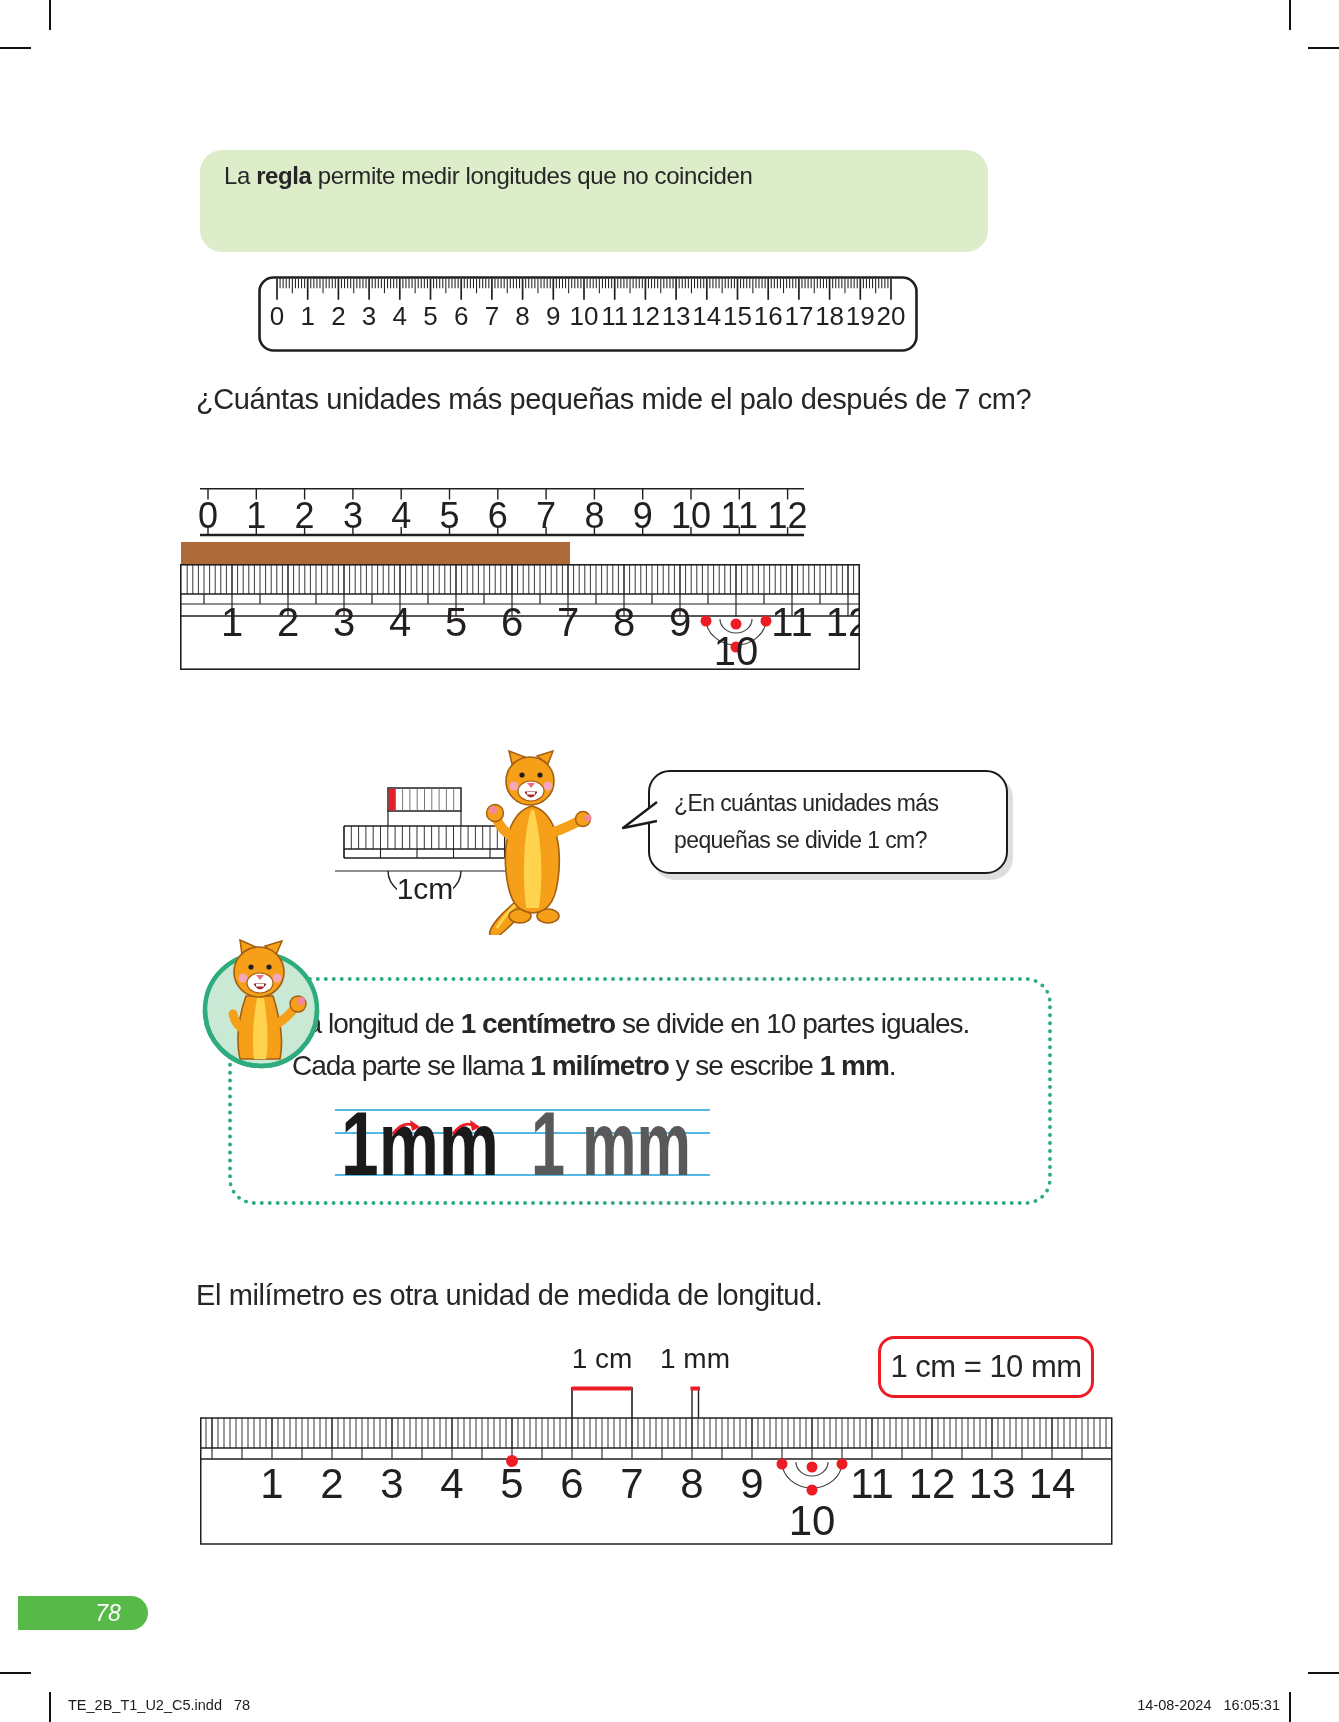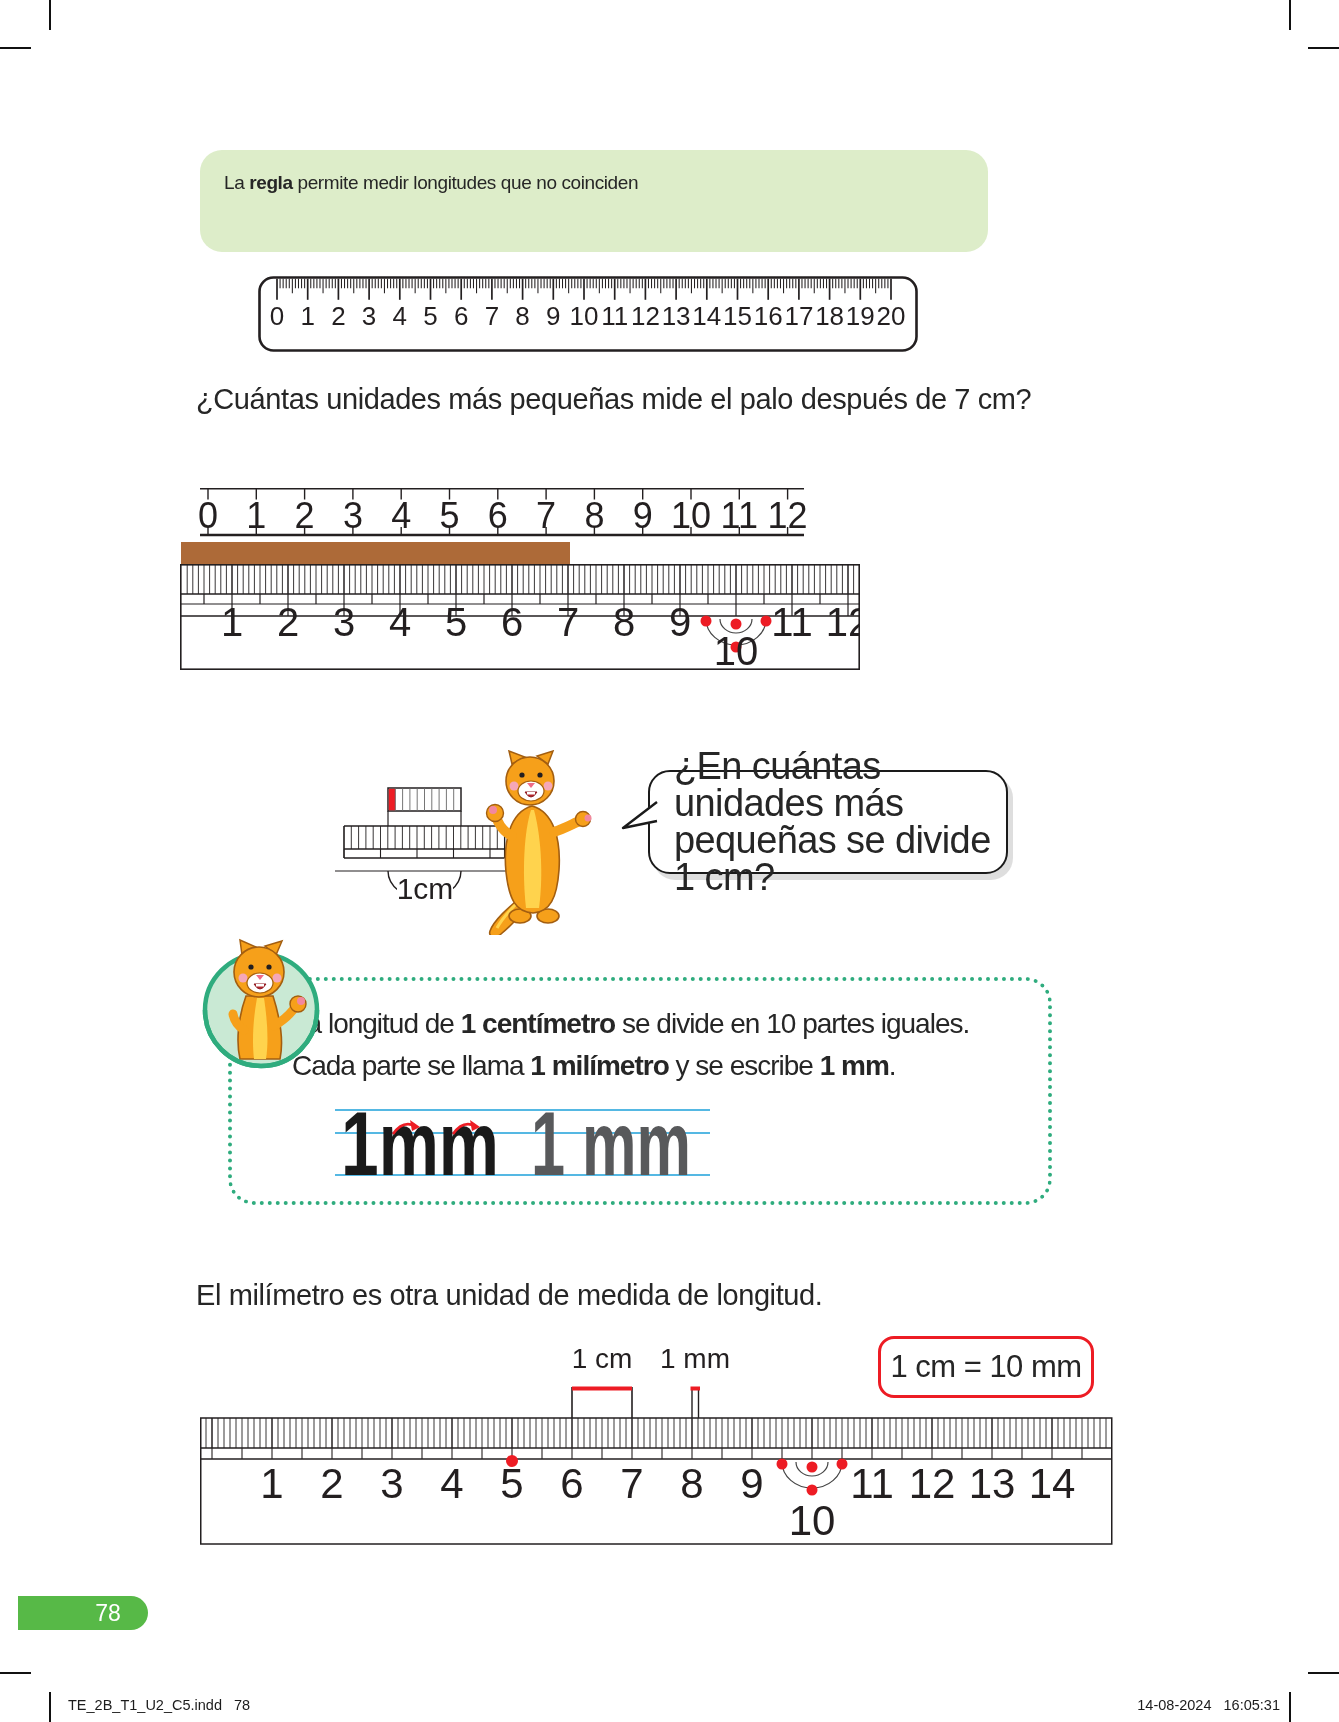--- a/index.html
+++ b/index.html
@@ -2,41 +2,41 @@
 <html><head>
 <meta charset="utf-8">
 <style>
   html,body{margin:0;padding:0;}
   body{width:1339px;height:1722px;position:relative;background:#ffffff;overflow:hidden;
        font-family:"Liberation Sans",sans-serif;color:#231f20;}
   .abs{position:absolute;}
   .crop{position:absolute;background:#111;}
   
   .info-box{left:200px;top:150px;width:788px;height:102px;background:#ddedc9;border-radius:22px;}
-  .info-text{padding:12px 0 0 24px;font-size:19px;line-height:41px;letter-spacing:-0.4px;color:#262626;}
+  .info-text{padding:5px 0 0 24px;font-size:24px;line-height:41px;letter-spacing:-0.4px;color:#262626;}
   .bodytext{font-size:29px;letter-spacing:-0.4px;color:#262626;line-height:43px;}
   .intro{left:196px;top:378px;}
   .mm-sentence{left:196px;top:1274px;}
   .stick{left:181px;top:542px;width:389px;height:22px;background:#ad6a38;border-bottom:2px solid #8d5128;}
   
   .bubble{left:648px;top:770px;width:360px;height:104px;background:#fff;border:2.4px solid #1a1a1a;
           border-radius:22px;box-shadow:5px 6px 0 rgba(0,0,0,0.13);box-sizing:border-box;
           display:flex;flex-direction:column;justify-content:center;padding-left:24px;}
-  .bubble div{font-size:38px;letter-spacing:-0.6px;line-height:37px;color:#262626;}
+  .bubble div{font-size:23px;letter-spacing:-0.6px;line-height:37px;color:#262626;}
   .bubble svg{position:absolute;left:-30px;top:28px;}
   
   .note-box{left:228px;top:977px;width:824px;height:228px;border:4px dotted #2fac7e;border-radius:26px;box-sizing:border-box;}
   .note-line{position:absolute;left:292px;white-space:nowrap;font-size:28px;letter-spacing:-1px;color:#262626;}
   .note-line b{letter-spacing:-1px;}
   .redbox{left:878px;top:1336px;width:216px;height:62px;border:3.5px solid #ed1c24;border-radius:16px;
           box-sizing:border-box;display:flex;align-items:center;justify-content:center;
           font-size:31px;letter-spacing:-0.5px;color:#262626;}
   .badge{left:18px;top:1596px;width:130px;height:34px;background:#57b947;border-radius:0 17px 17px 0;
          color:#fff;font-size:23px;display:flex;align-items:center;justify-content:center;
-         box-sizing:border-box;padding-left:50px;}
+         box-sizing:border-box;padding-left:50px;font-style:italic;}
   .footer{font-size:14.5px;color:#1c1c1c;white-space:pre;}
   svg text{font-family:"Liberation Sans",sans-serif;}
 </style>
 </head>
 <body>
 
 <div class="crop" style="left:49px;top:0;width:2px;height:30px;"></div>
 <div class="crop" style="left:0;top:47px;width:31px;height:2px;"></div>
 <div class="crop" style="left:1289px;top:0;width:2px;height:30px;"></div>
 <div class="crop" style="left:1308px;top:47px;width:31px;height:2px;"></div>

